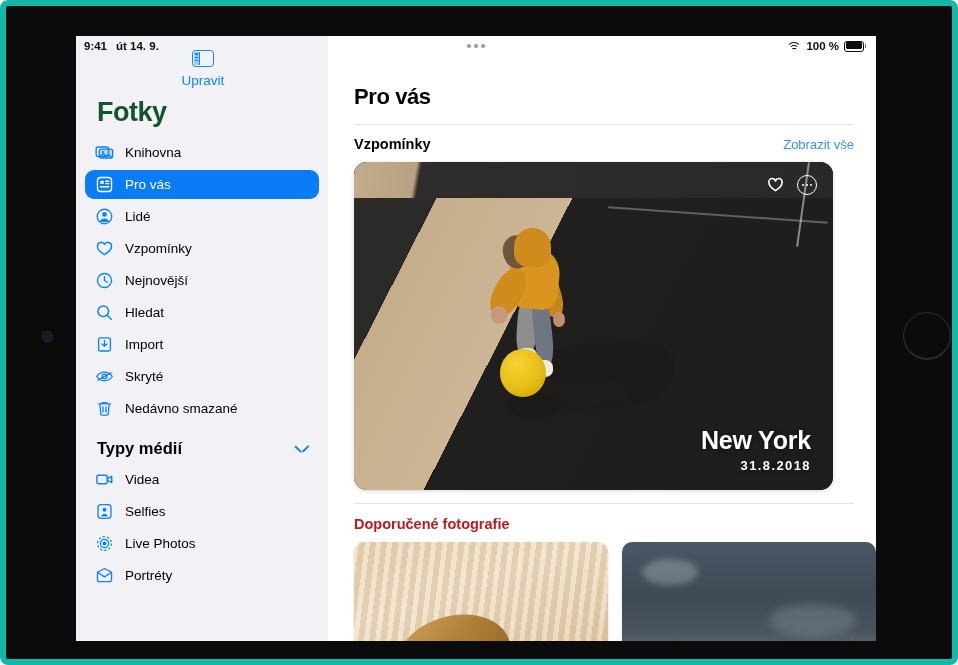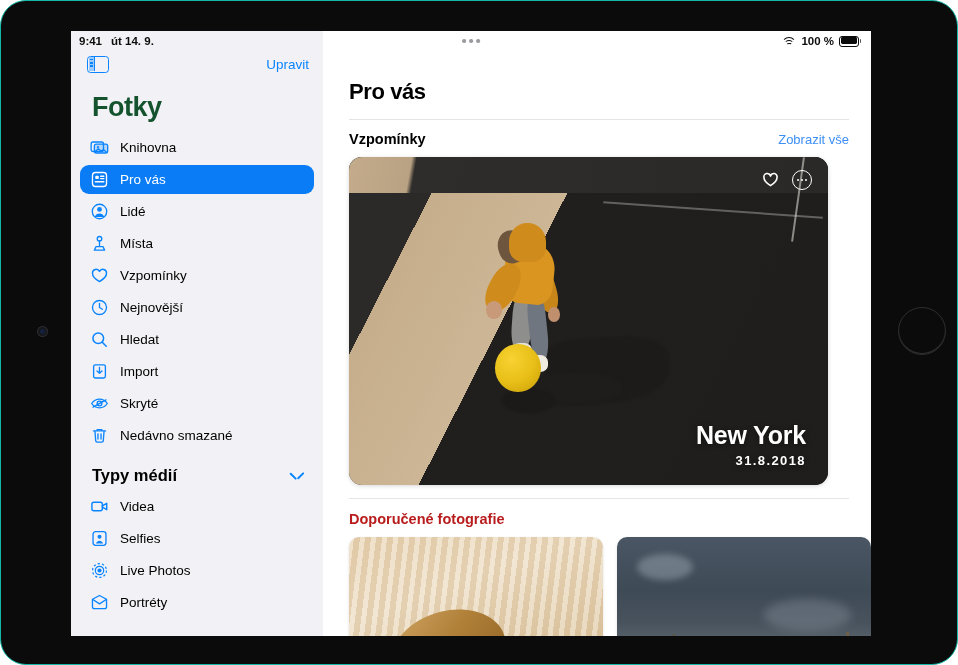--- a/index.html
+++ b/index.html
@@ -3,22 +3,22 @@
 <meta charset="utf-8">
 <style>
   html,body{margin:0;padding:0;background:#ffffff;}
   body{width:958px;height:665px;overflow:hidden;font-family:"Liberation Sans",sans-serif;}
 
   
   .device{
     position:absolute;left:0;top:0;width:958px;height:665px;
     box-sizing:border-box;
     background:#0b0b0c;
-    border:1px solid #14b8a6;
-    border-radius:26px;
+    border:6px solid #14b8a6;
+    border-radius:8px;
   }
   .camera{
     position:absolute;left:36px;top:325px;width:11px;height:11px;border-radius:50%;
     background:#17171a;box-shadow:inset 0 0 0 1px #2a2a30;
   }
   .camera:after{
     content:"";position:absolute;left:3px;top:3px;width:5px;height:5px;border-radius:50%;
     background:#13213f;
   }
   .home-btn{
@@ -65,20 +65,21 @@
 
   
   .sidebar{
     position:absolute;left:0;top:0;width:252px;height:605px;
     background:#f2f2f6;
     overflow:hidden;
   }
   .sb-top{
     height:38px;display:flex;align-items:center;justify-content:space-between;
     padding:14px 14px 0 16px;
+    flex-direction:column;
   }
   .sb-toggle{width:22px;height:17px;position:relative;cursor:pointer;}
   .sb-toggle .frame{
     position:absolute;inset:0;border:1.7px solid #0a84ff;border-radius:3.5px;box-sizing:border-box;
   }
   .sb-toggle .pane{
     position:absolute;left:1.7px;top:1.7px;bottom:1.7px;width:6.2px;
     background:#9dcbff;border-right:1.7px solid #0a84ff;box-sizing:border-box;
   }
   .sb-toggle .dots{position:absolute;left:3.2px;top:3.4px;display:flex;flex-direction:column;gap:1.6px;}
@@ -309,30 +310,20 @@
         <span class="ico">
           <svg viewBox="0 0 20 20" fill="none" stroke="currentColor" stroke-width="1.4">
             <circle cx="10" cy="10" r="7.6"></circle>
             <circle cx="10" cy="7.8" r="2.5" fill="currentColor" stroke="none"></circle>
             <path d="M4.9 15.9c1-2.5 2.9-3.7 5.1-3.7s4.1 1.2 5.1 3.7" fill="currentColor" stroke="none"></path>
           </svg>
         </span>
         <span class="lbl">Lidé</span>
       </div>
 
-      <div class="nav-item">
-        <span class="ico">
-          <svg viewBox="0 0 20 20" fill="none" stroke="currentColor" stroke-width="1.4">
-            <circle cx="10" cy="5" r="2.4"></circle>
-            <path d="M10 7.4v5.6" stroke-linecap="round"></path>
-            <path d="M6.4 13.2h7.2l1.8 3.8H4.6z" stroke-linejoin="round"></path>
-          </svg>
-        </span>
-        <span class="lbl">Místa</span>
-      </div>
 
       <div class="nav-item">
         <span class="ico">
           <svg viewBox="0 0 20 20" fill="none" stroke="currentColor" stroke-width="1.5">
             <path d="M10 16.4S2.6 12 2.6 7.5A3.9 3.9 0 0 1 10 5.7a3.9 3.9 0 0 1 7.4 1.8c0 4.5-7.4 8.9-7.4 8.9z" stroke-linejoin="round"></path>
           </svg>
         </span>
         <span class="lbl">Vzpomínky</span>
       </div>
 

